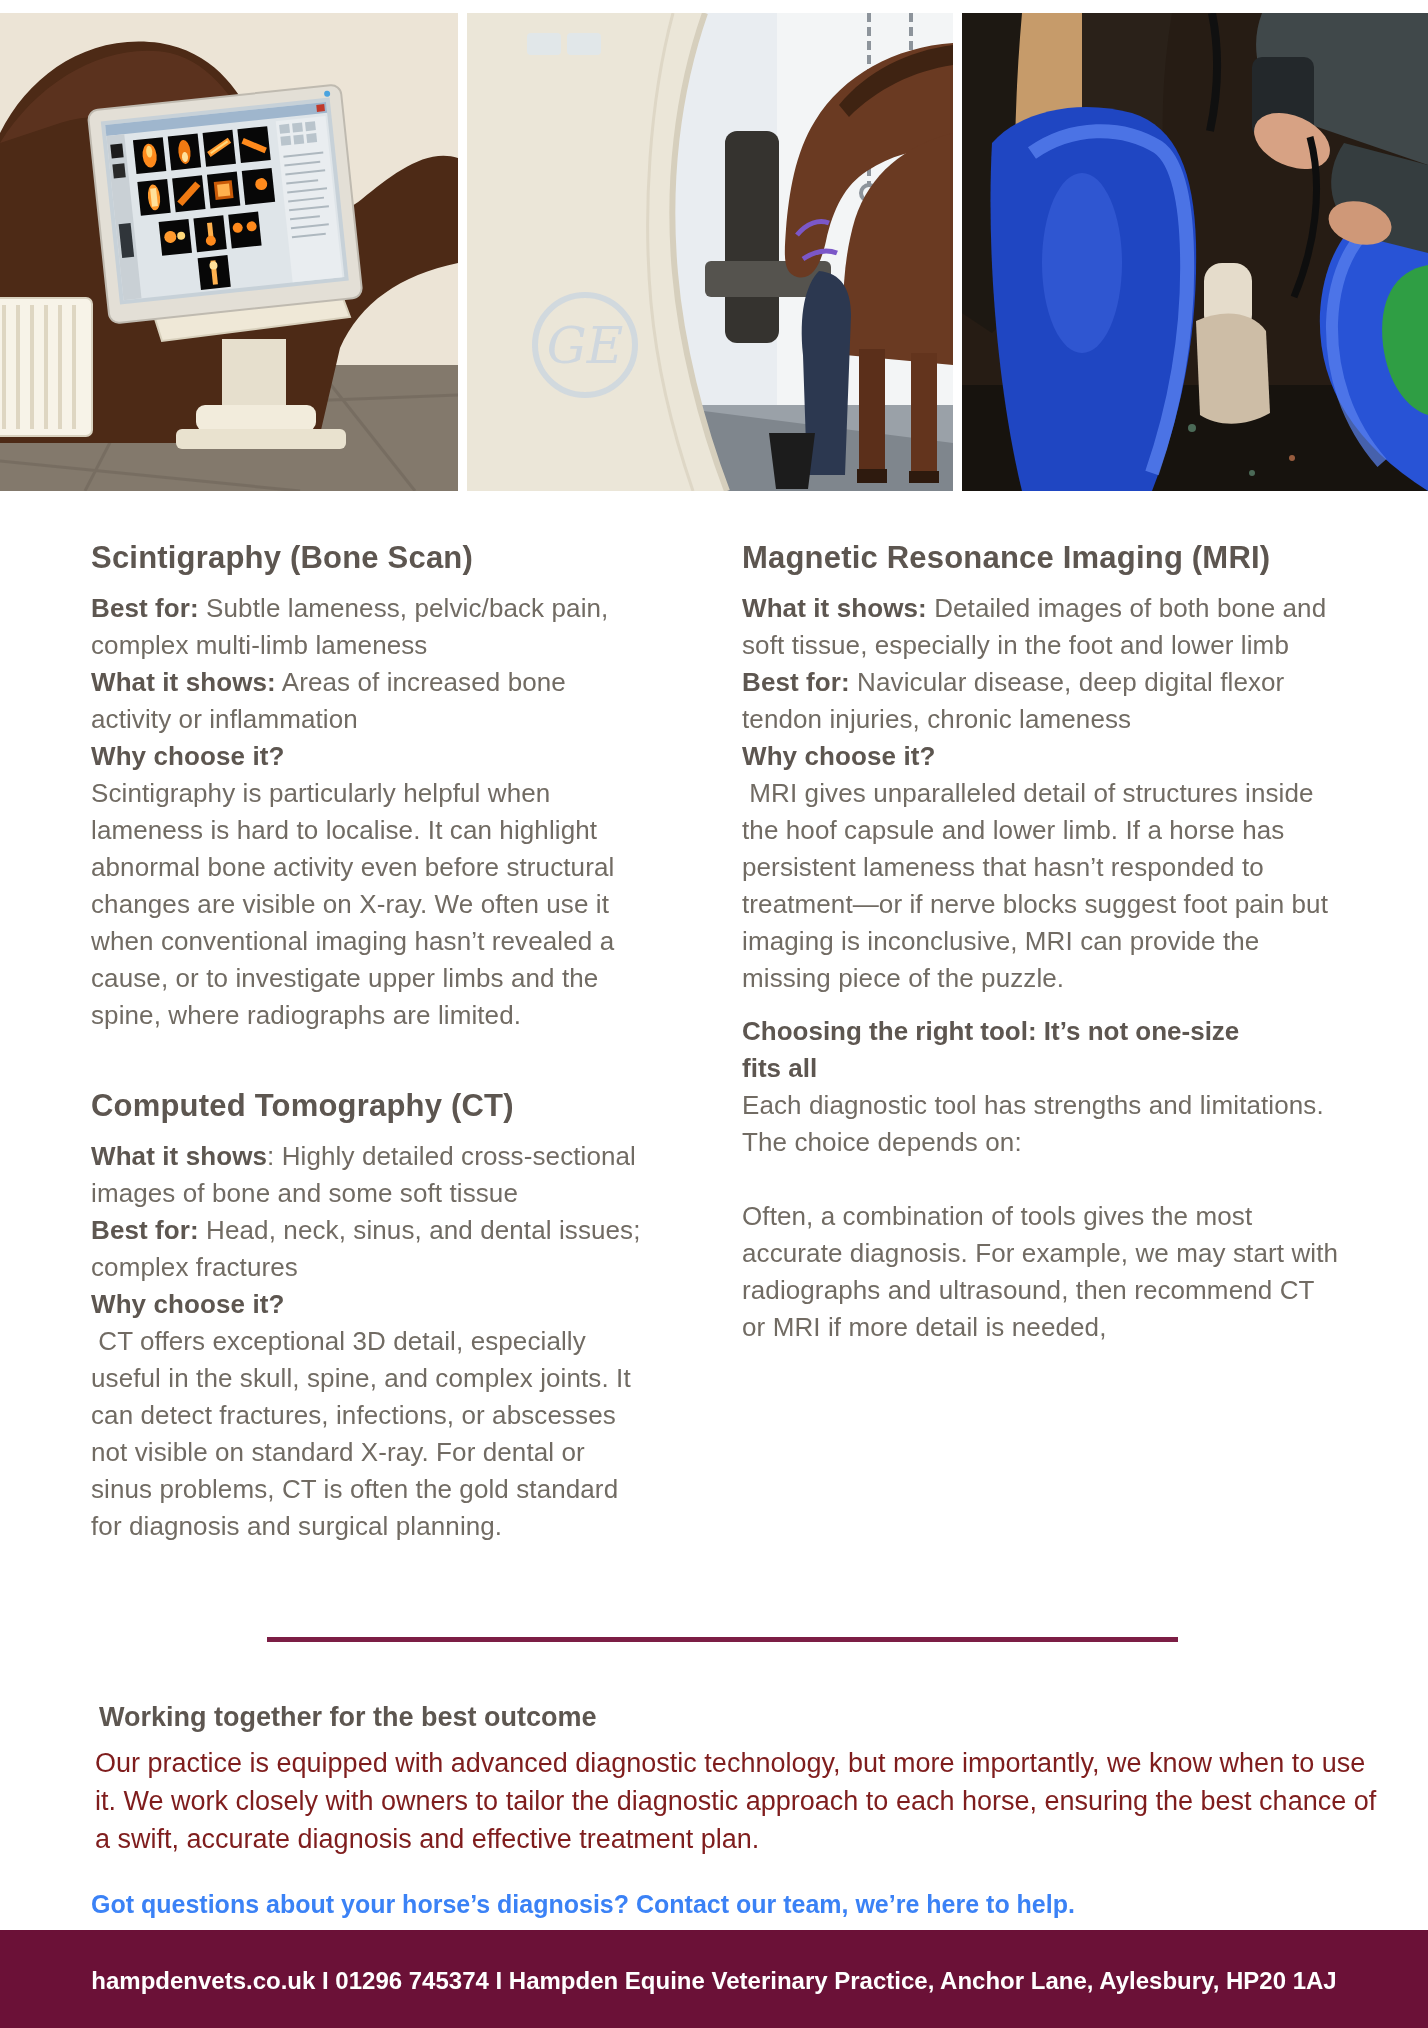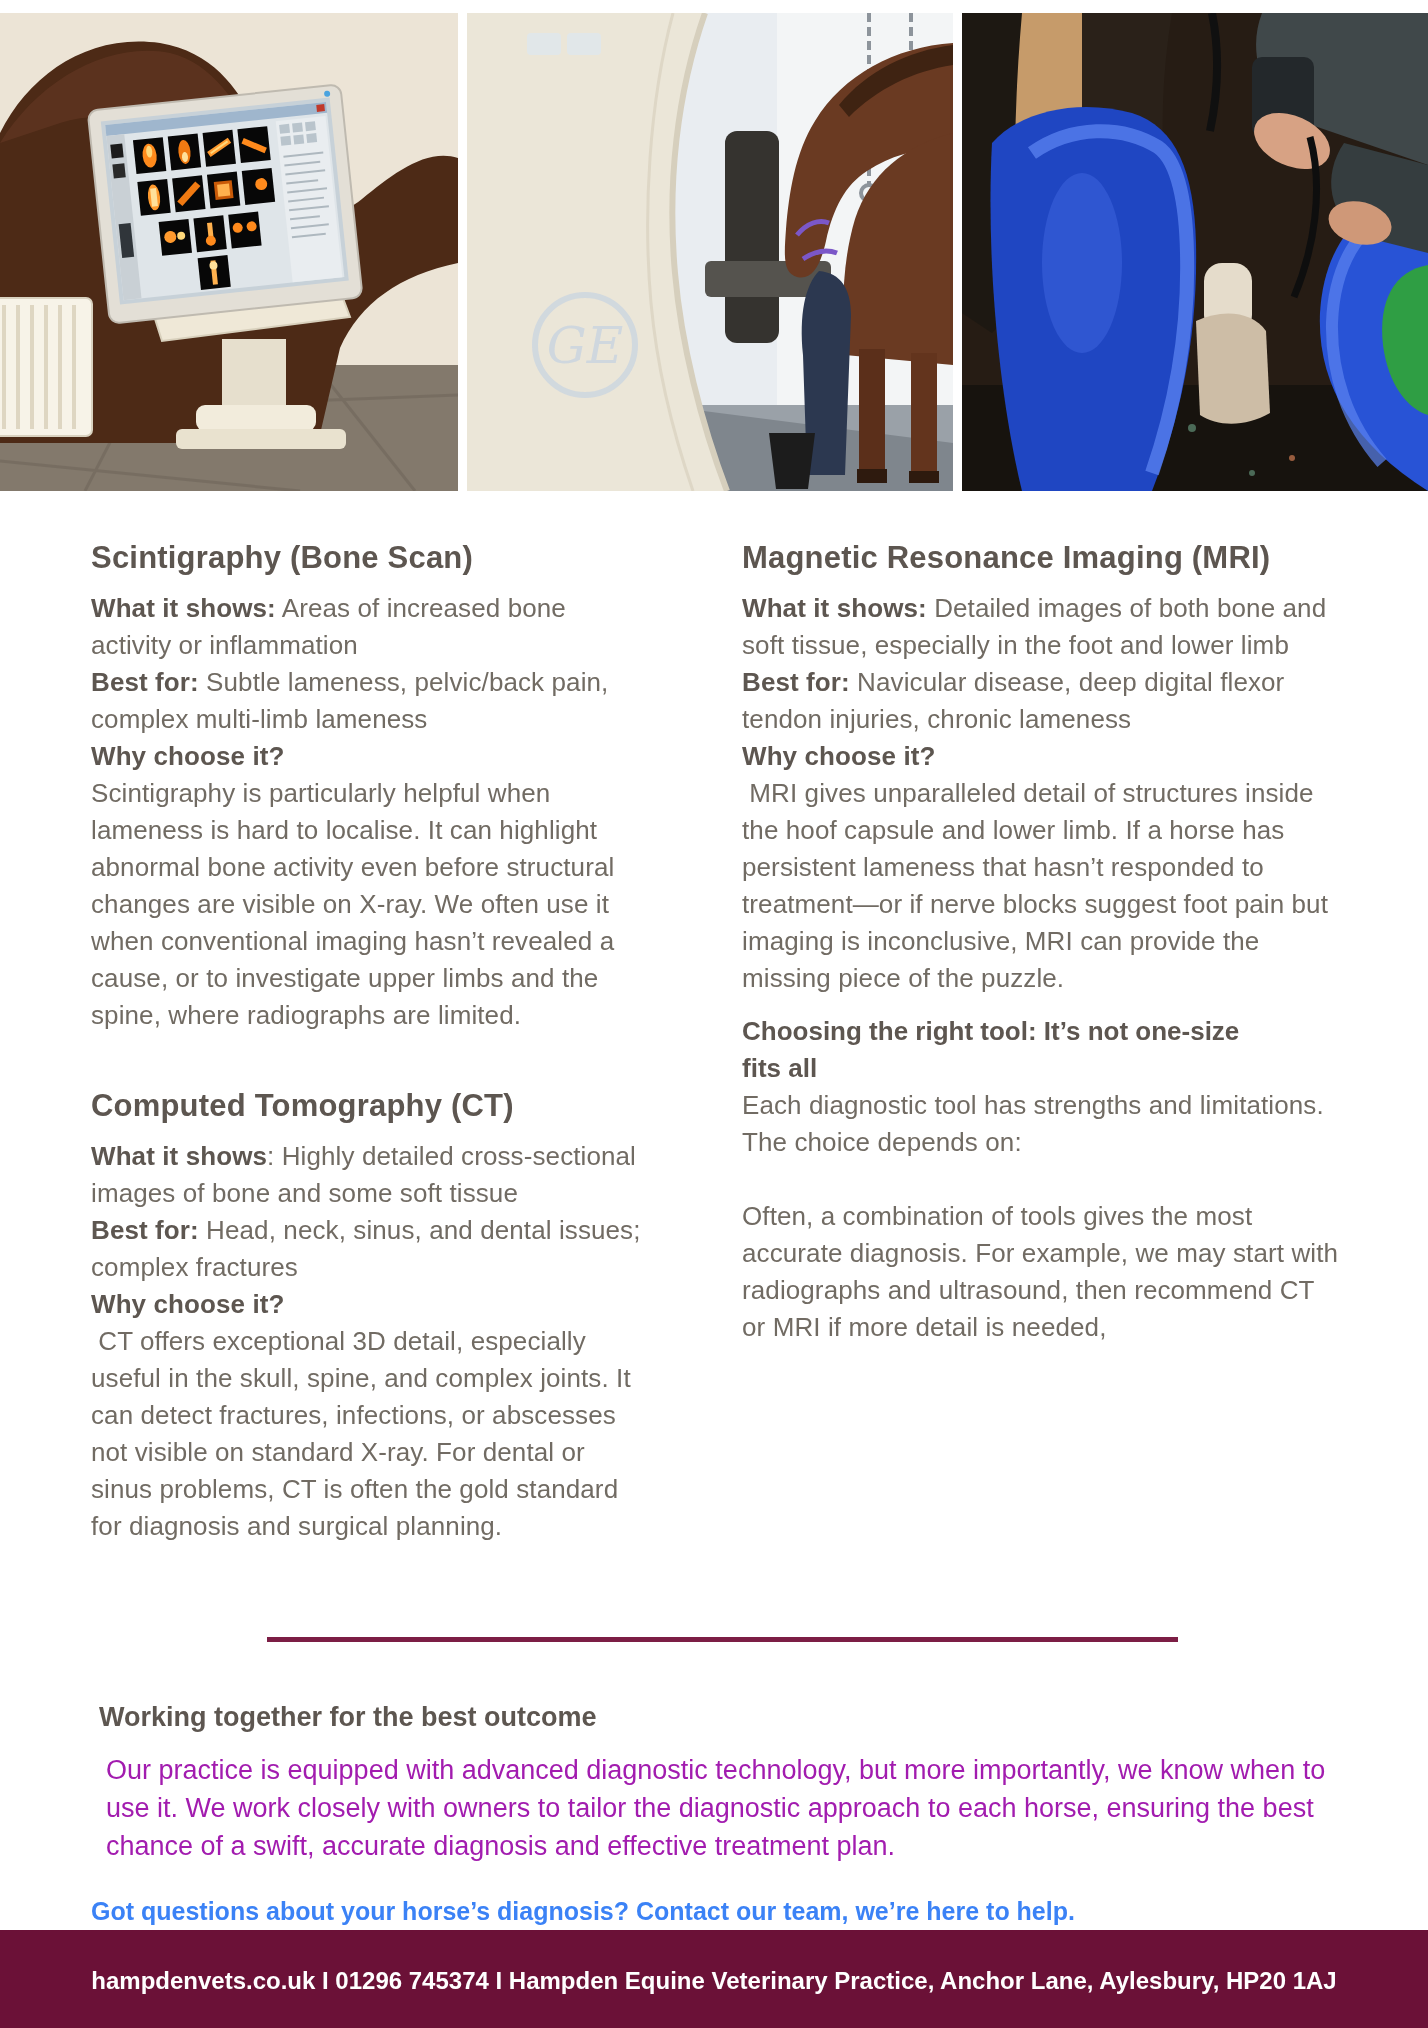--- a/index.html
+++ b/index.html
@@ -27,21 +27,21 @@
   .ch-line { font-size:26px; line-height:37px; font-weight:bold; color:#5d5650; }
   ul.bullets { margin:0; padding:0 0 0 48px; list-style:disc; }
   ul.bullets li { font-size:26px; line-height:37px; color:#716b63; padding-left:6px; }
   .outro { margin-top:37px !important; }
   
   .divider { position:absolute; top:1637px; left:267px; width:911px; height:5px;
              background:#7c1e45; }
   
   .bottom { position:absolute; top:1690px; left:91px; width:1292px; }
   .bh  { font-size:27px; line-height:38px; font-weight:bold; color:#5d5650; margin:8px; }
-  .bbody { font-size:27px; line-height:38px; color:#a21caf; margin:15px; }
+  .bbody { font-size:27px; line-height:38px; color:#7f1d1d; margin:4px; }
   .cta { font-size:25px; line-height:36px; font-weight:bold; color:#3b82f6;
          margin:28px 0 0 0; white-space:nowrap; }
   
   .footer { position:absolute; top:1930px; left:0; width:1428px; height:102px;
             background:#6b1137; display:flex; align-items:center; justify-content:center; }
   .footer span { color:#ffffff; font-size:24px; font-weight:bold; white-space:nowrap; }
 </style>
 </head>
 <body>
 
@@ -238,22 +238,22 @@
 
       <path d="M466,252 C432,258 416,288 421,332 C426,372 446,396 466,402 Z" fill="#2f9e44"></path>
     </svg>
   </div>
 
   <div class="columns">
 
     <div class="col col-left">
       <section>
         <h2 class="sec-h">Scintigraphy (Bone Scan)</h2>
+        <p><b class="lbl">Best for:</b><span> Subtle lameness, pelvic/back pain, complex multi-limb lameness</span></p>
         <p><b class="lbl">What it shows:</b><span> Areas of increased bone activity or inflammation</span></p>
-        <p><b class="lbl">Best for:</b><span> Subtle lameness, pelvic/back pain, complex multi-limb lameness</span></p>
         <p><b class="lbl">Why choose it?</b></p>
         <p class="pre">Scintigraphy is particularly helpful when lameness is hard to localise. It can highlight abnormal bone activity even before structural changes are visible on X-ray. We often use it when conventional imaging hasn’t revealed a cause, or to investigate upper limbs and the spine, where radiographs are limited.</p>
       </section>
 
       <section class="sect-gap">
         <h2 class="sec-h">Computed Tomography (CT)</h2>
         <p><b class="lbl">What it shows</b><span>: Highly detailed cross-sectional images of bone and some soft tissue</span></p>
         <p><b class="lbl">Best for:</b><span> Head, neck, sinus, and dental issues; complex fractures</span></p>
         <p><b class="lbl">Why choose it?</b></p>
         <p class="pre"> CT offers exceptional 3D detail, especially useful in the skull, spine, and complex joints. It can detect fractures, infections, or abscesses not visible on standard X-ray. For dental or sinus problems, CT is often the gold standard for diagnosis and surgical planning.</p>

